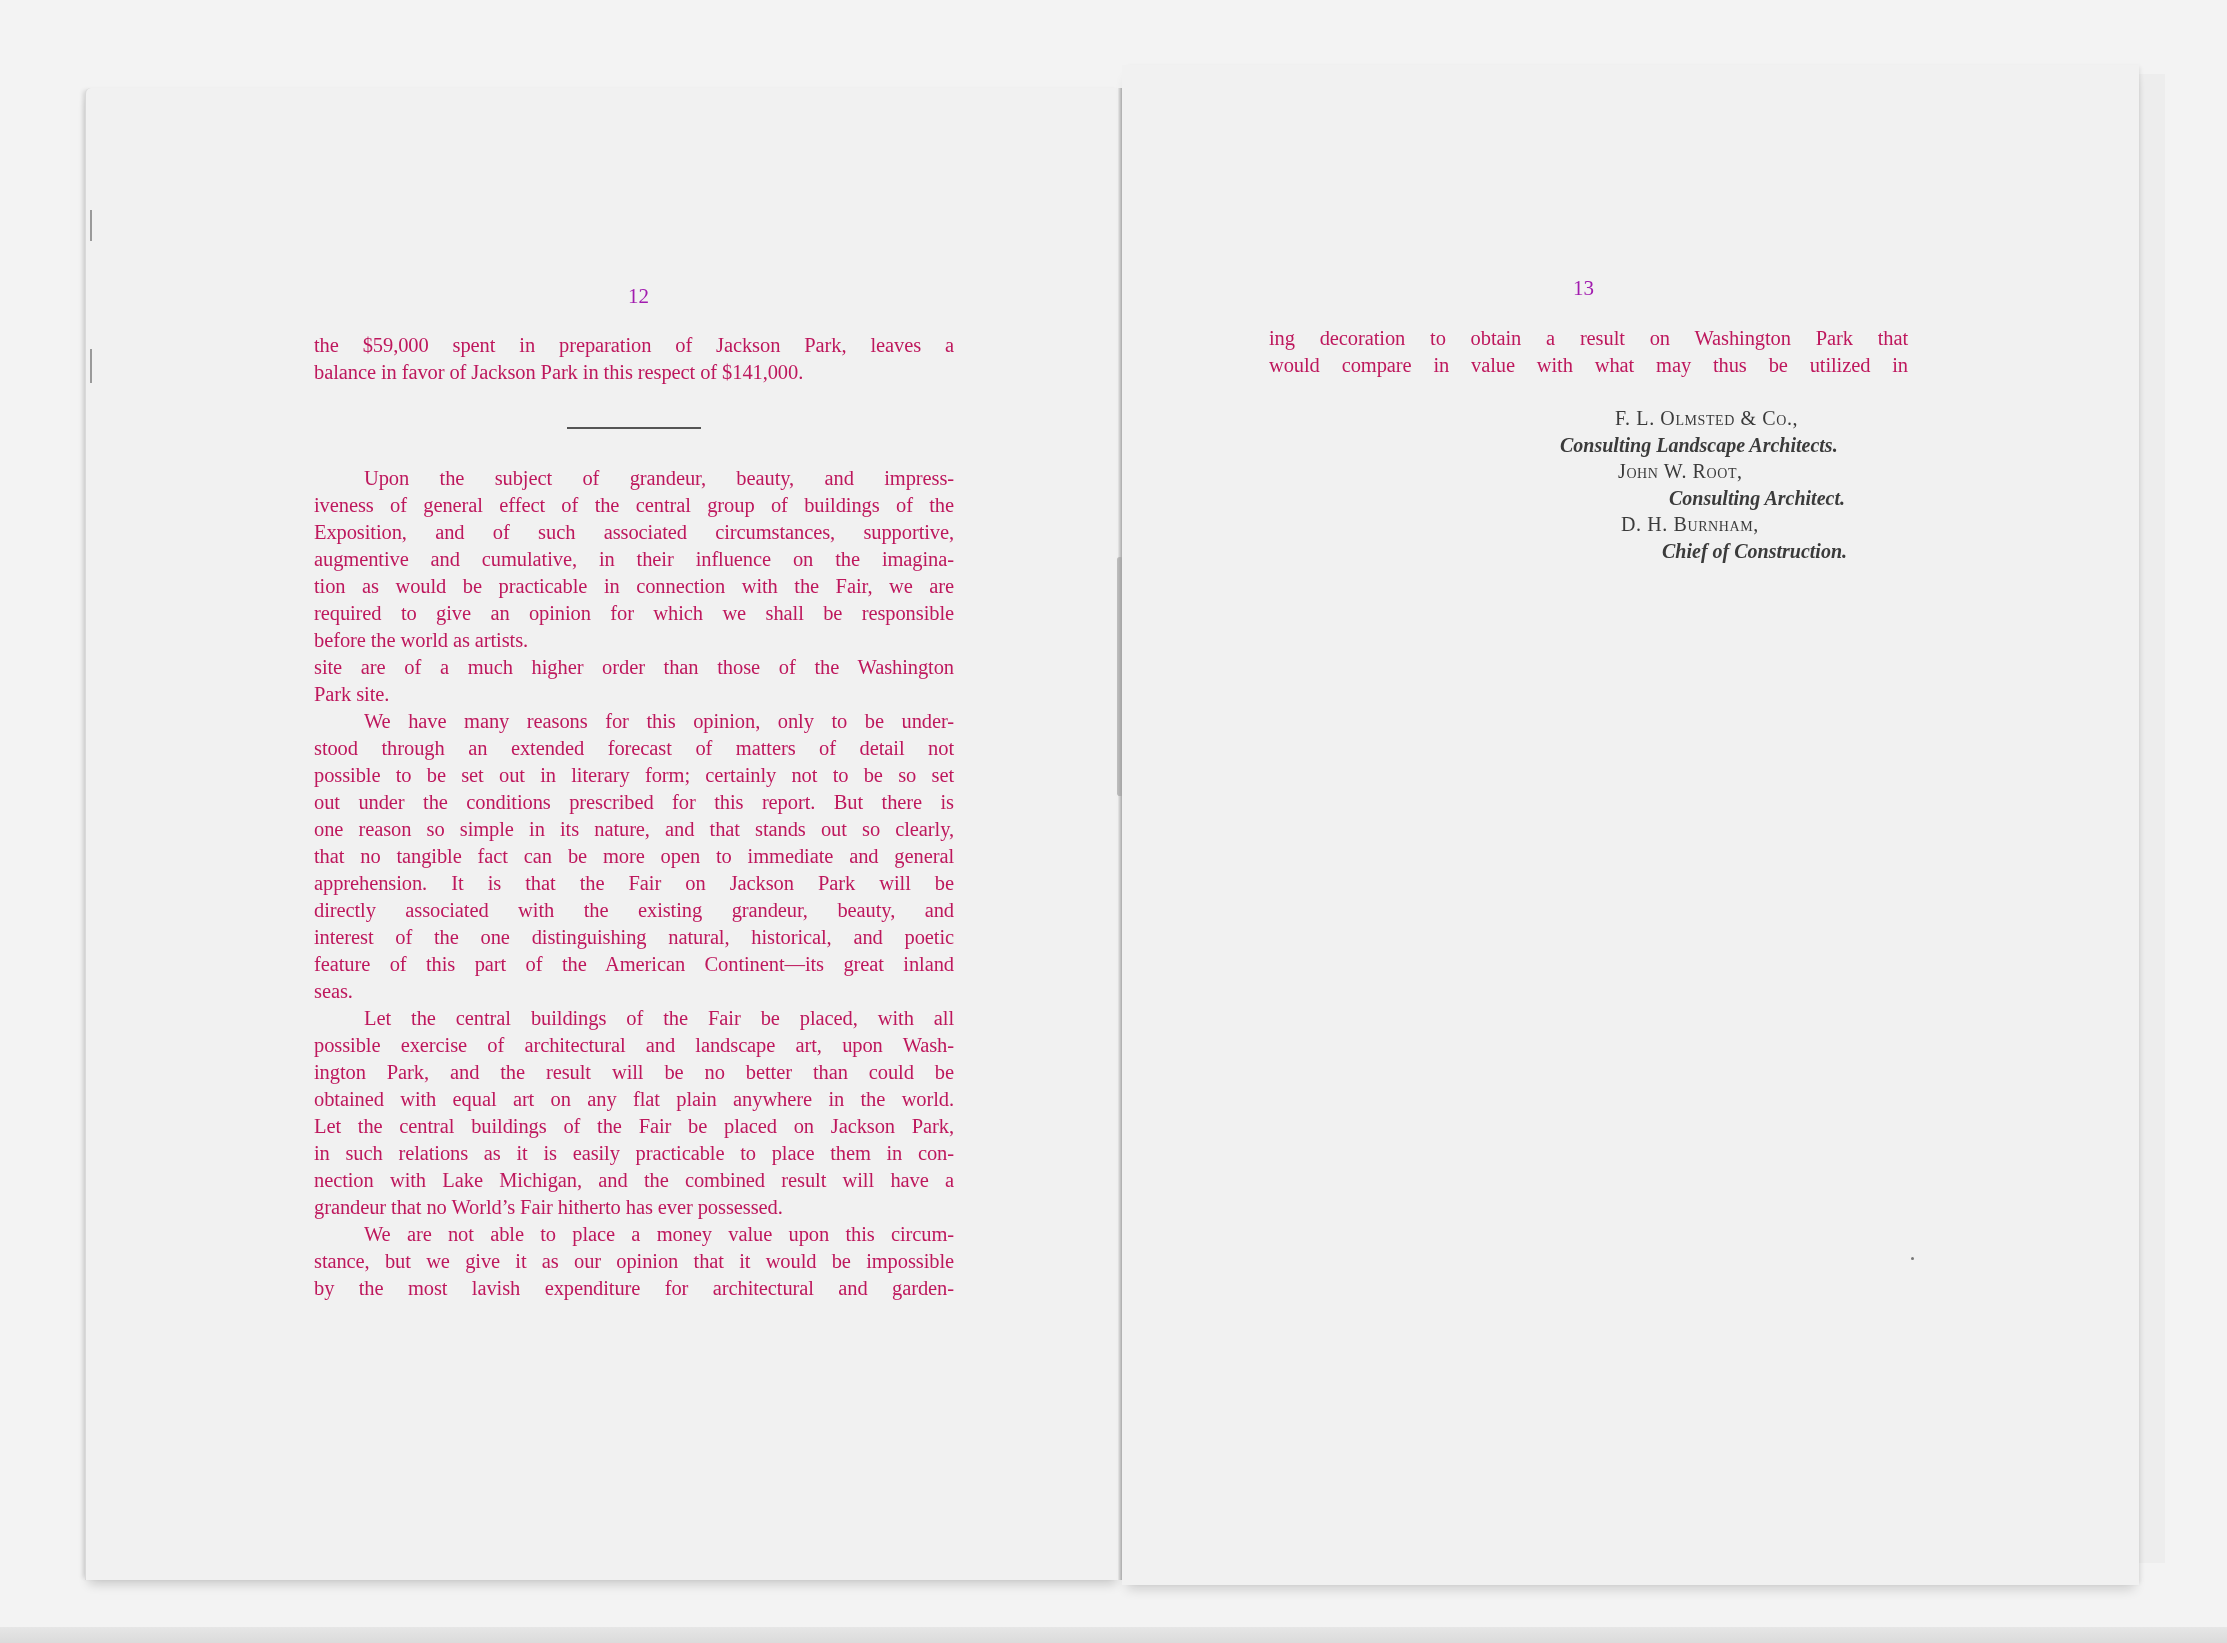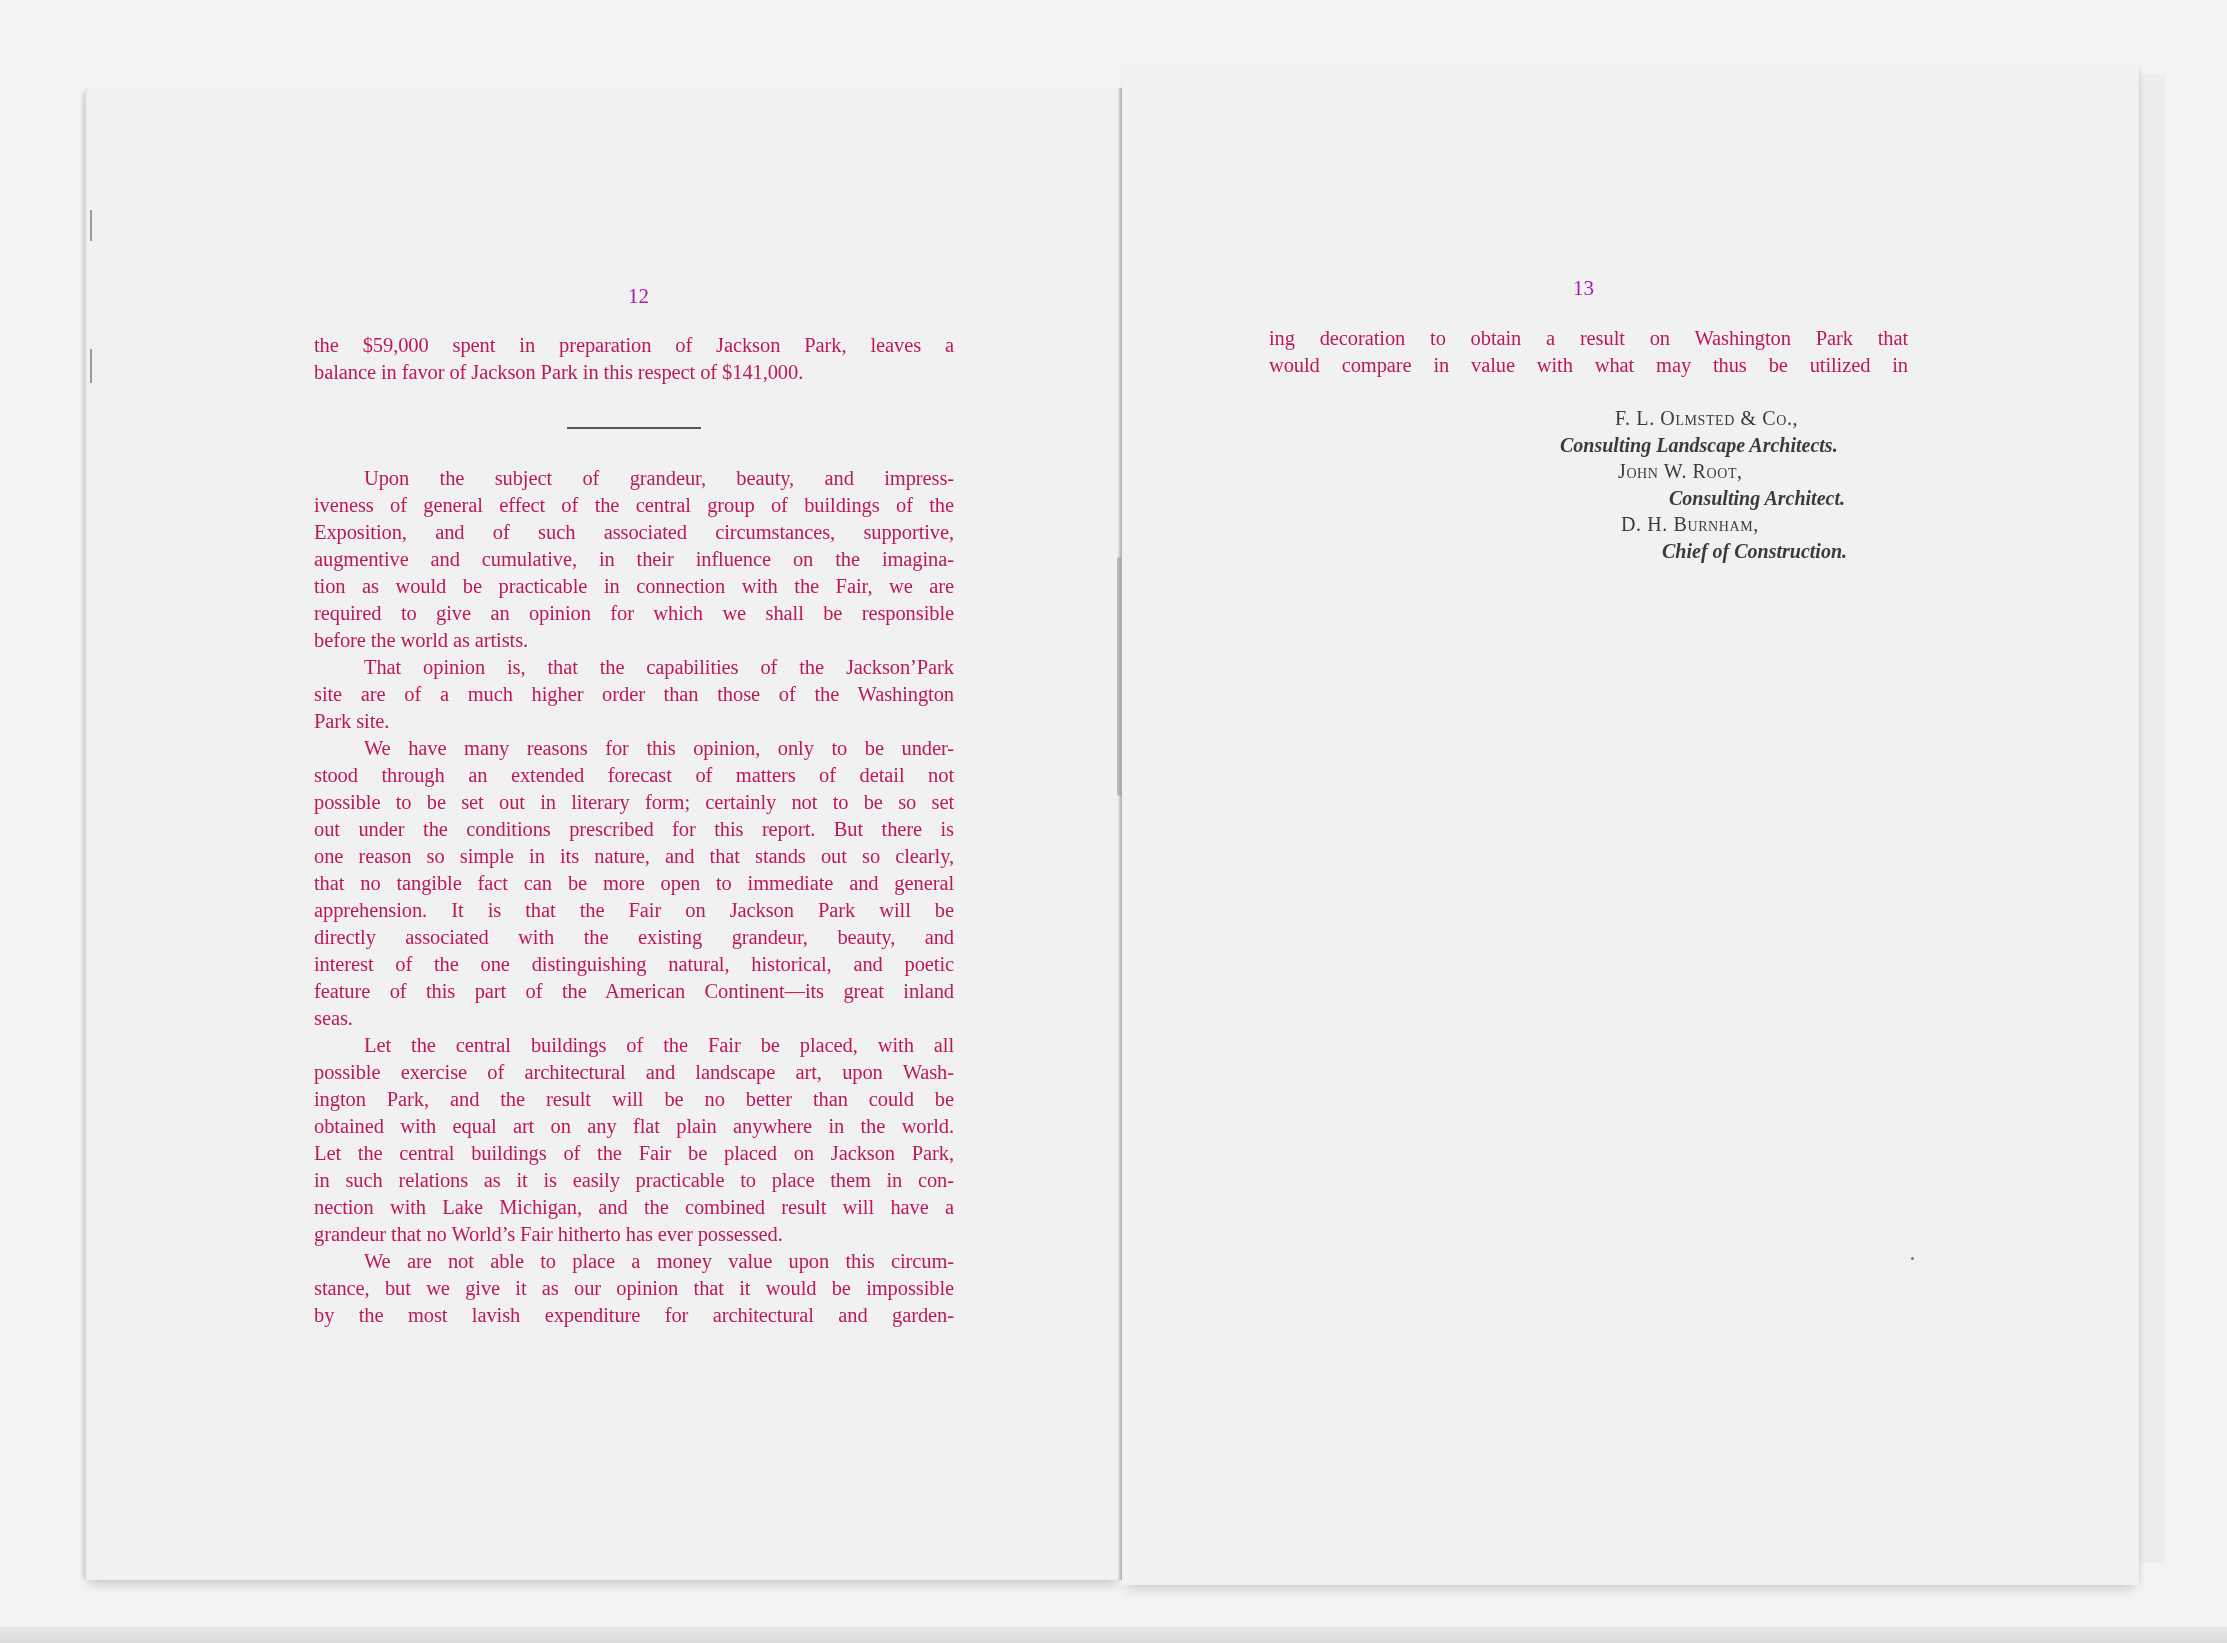--- a/index.html
+++ b/index.html
@@ -94,21 +94,20 @@
 <div class="rule"></div>
 
 <div class="text-block" id="left-body" style="left:314px;top:465px;width:640px;">
     <span class="line indent">Upon the subject of grandeur, beauty, and impress-</span>
     <span class="line">iveness of general effect of the central group of buildings of the</span>
     <span class="line">Exposition, and of such associated circumstances, supportive,</span>
     <span class="line">augmentive and cumulative, in their influence on the imagina-</span>
     <span class="line">tion as would be practicable in connection with the Fair, we are</span>
     <span class="line">required to give an opinion for which we shall be responsible</span>
     <span class="line last">before the world as artists.</span>
-    <span class="line indent">That opinion is, that the capabilities of the Jackson’Park</span>
     <span class="line">site are of a much higher order than those of the Washington</span>
     <span class="line last">Park site.</span>
     <span class="line indent">We have many reasons for this opinion, only to be under-</span>
     <span class="line">stood through an extended forecast of matters of detail not</span>
     <span class="line">possible to be set out in literary form; certainly not to be so set</span>
     <span class="line">out under the conditions prescribed for this report.  But there is</span>
     <span class="line">one reason so simple in its nature, and that stands out so clearly,</span>
     <span class="line">that no tangible fact can be more open to immediate and general</span>
     <span class="line">apprehension.  It is that the Fair on Jackson Park will be</span>
     <span class="line">directly associated with the existing grandeur, beauty, and</span>

